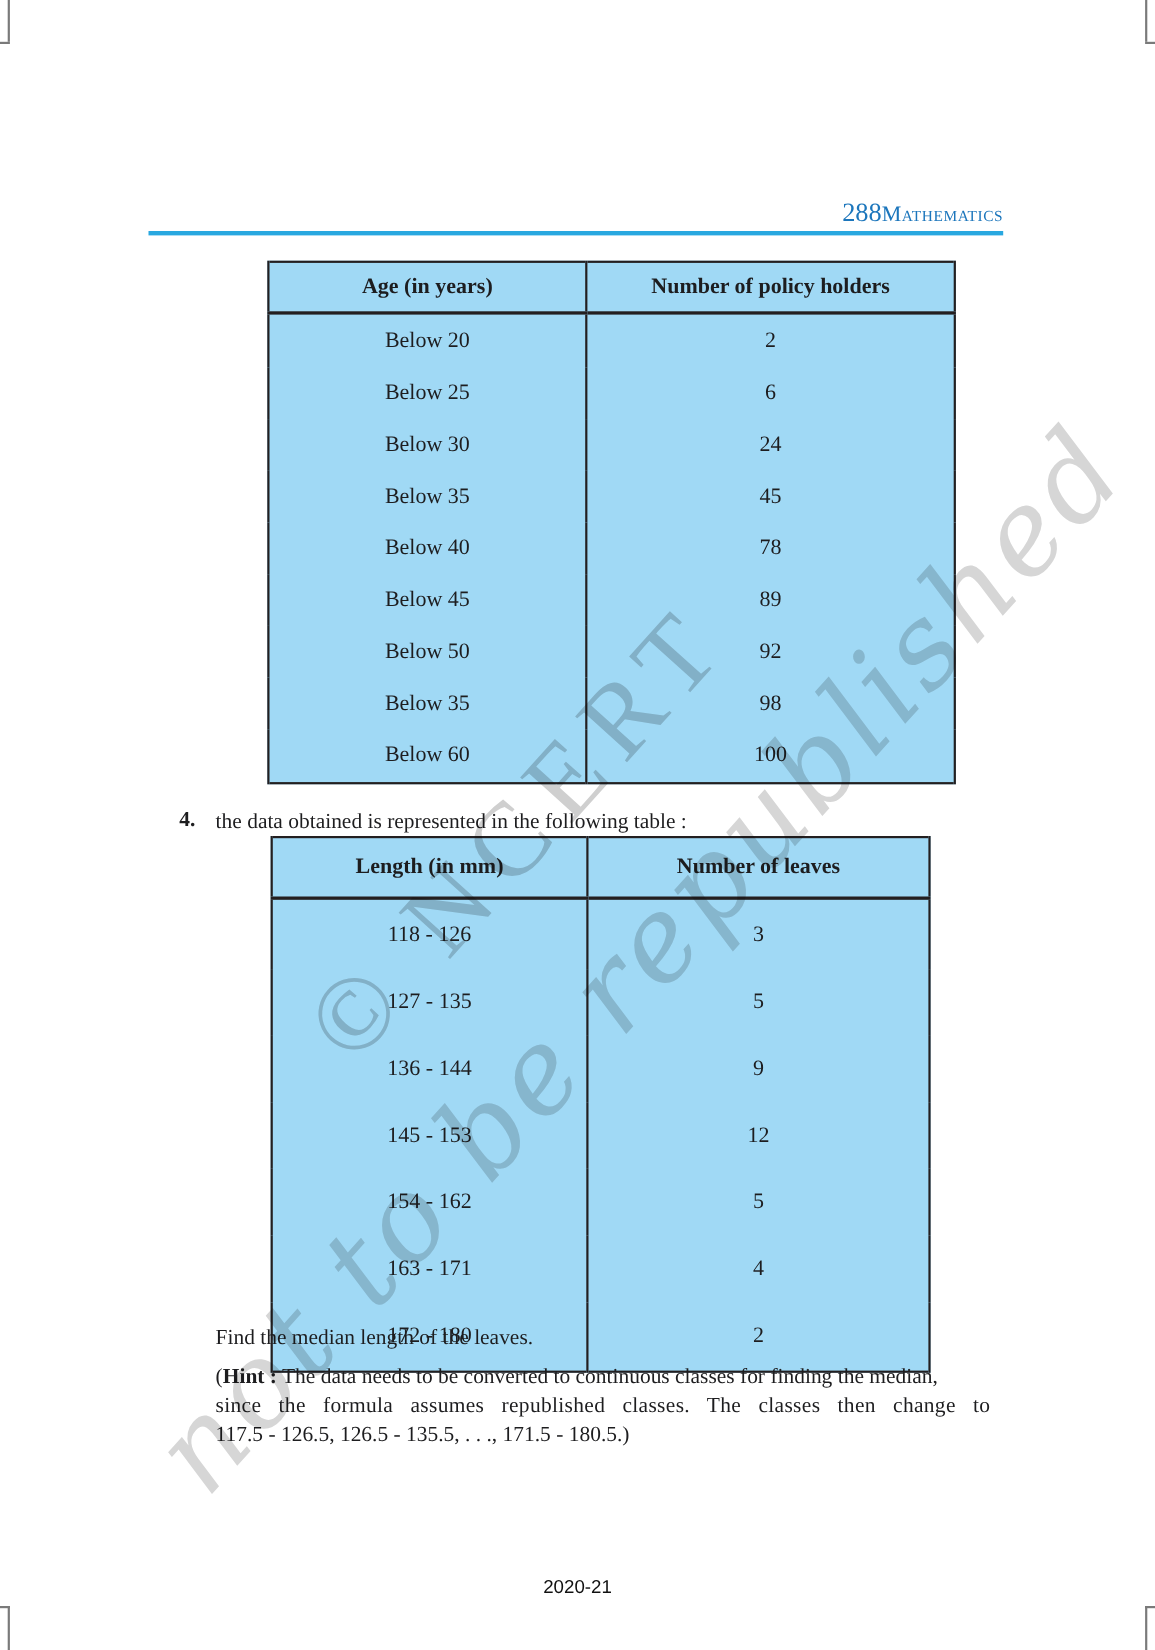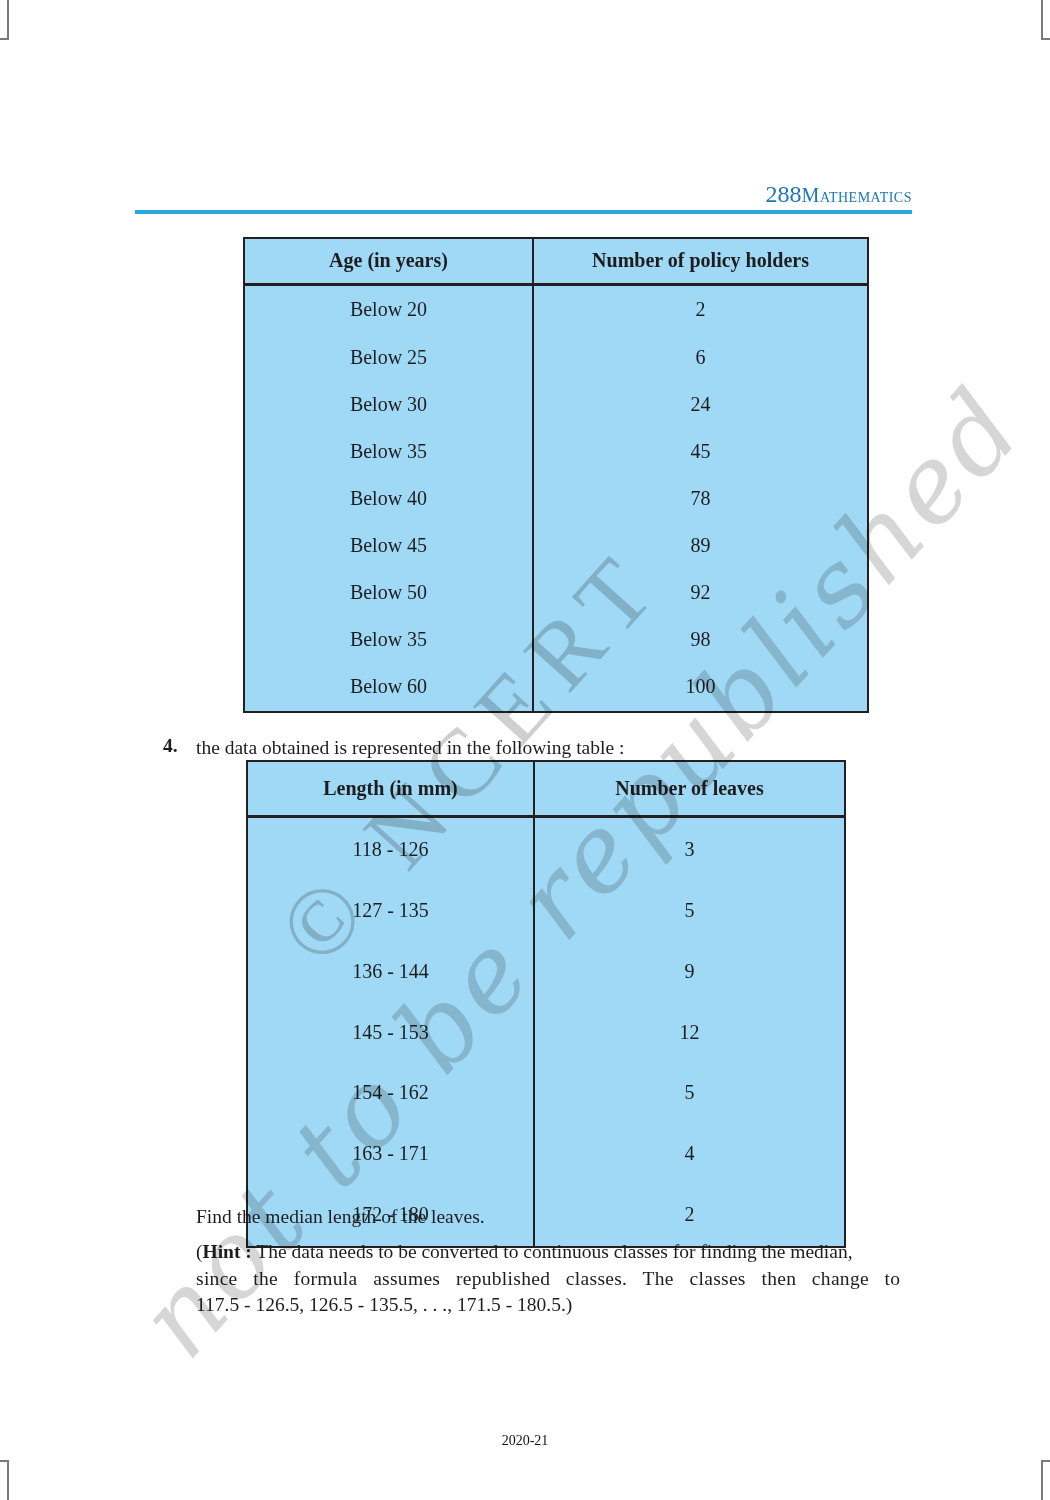--- a/index.html
+++ b/index.html
@@ -50,21 +50,21 @@
   .q-text{position:absolute;left:196px;top:735px;width:730px;font-size:19.5px;line-height:26.5px;}
   .q-line{white-space:nowrap;}
   .find-text{position:absolute;left:196px;top:1206px;font-size:19.5px;}
   .hint-block{position:absolute;left:196px;top:1239px;width:730px;font-size:19.5px;line-height:26.5px;}
   .hint-line{white-space:nowrap;}
   .hint-line.justified{word-spacing:10.5px;letter-spacing:0.3px;}
   .bold{font-weight:bold;}
   
   .footer{
     position:absolute;left:0;top:1433px;width:1050px;text-align:center;
-    font-family:Liberation Serif, serif;font-size:14px;color:#111;
+    font-family:Liberation Sans, sans-serif;font-size:17px;color:#111;
   }
   
   .wm{
     position:absolute;pointer-events:none;mix-blend-mode:multiply;
     text-align:center;white-space:nowrap;z-index:5;
   }
   .wm-ncert{
     left:90px;top:700px;width:760px;
     font-family:"Liberation Serif", serif;font-size:96px;letter-spacing:16px;
     color:var(--wm-gray);transform:rotate(-48deg);

